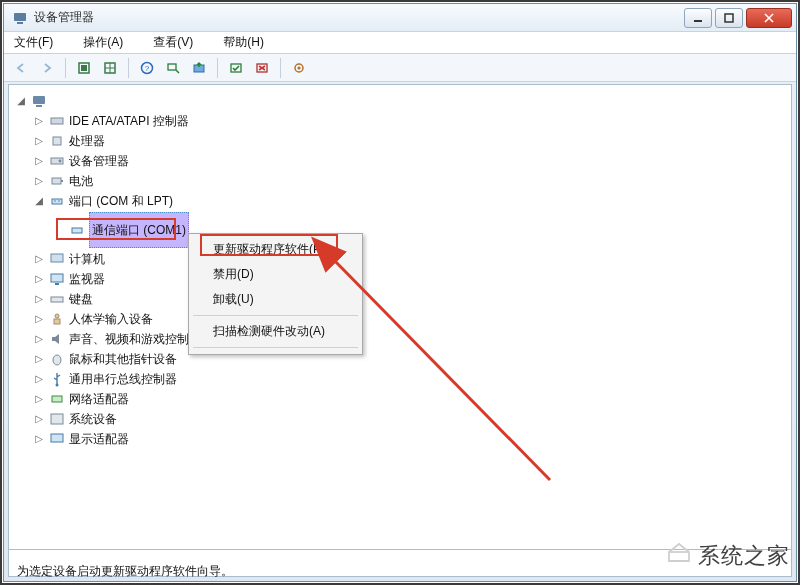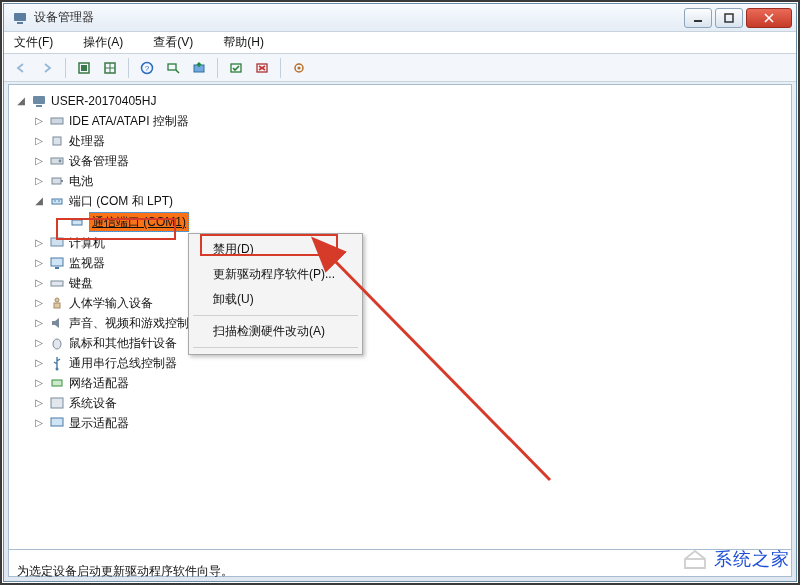--- a/index.html
+++ b/index.html
@@ -1,20 +1,20 @@
 <!DOCTYPE html>
 <html><head>
 <meta charset="utf-8">
 <style>
   * { box-sizing: border-box; margin: 0; padding: 0; }
   html, body { width: 800px; height: 585px; font-family: "Microsoft YaHei", "Segoe UI", Tahoma, sans-serif; font-size: 12px; background: #fff; }
 
   
   .frame { position: relative; width: 800px; height: 585px; border: 2px solid #3a3a3a; overflow: hidden; }
-  .watermark { position: absolute; right: 8px; bottom: 12px; color: #1d4ed8; font-size: 18px; letter-spacing: 1px; z-index: 60; display:flex; align-items:center; gap:6px; }
+  .watermark { position: absolute; right: 8px; bottom: 12px; color: #404040; font-size: 22px; letter-spacing: 1px; z-index: 60; display:flex; align-items:flex-start; gap:6px; }
   .watermark svg { stroke:#cfcfcf; }
 
   
   .window { position: absolute; inset: 2px 2px 2px 2px; outline: 1px solid #6b8da3; background: linear-gradient(to bottom,#e9eff5 0%, #dfe8f1 100%); }
   .titlebar { height: 28px; display:flex; align-items:center; padding-left:8px; background: linear-gradient(to bottom,#f7fbff,#e4ecf5); border-bottom:1px solid #c8d3de; }
   .tb-icon { width:16px; height:16px; margin-right:6px; }
   .tb-title { flex:1; color:#2a2a2a; }
   .tb-btns { display:flex; height:20px; margin-right:4px; }
   .tb-btn { width:28px; height:20px; border:1px solid #8ca5bb; border-radius:3px; background:linear-gradient(to bottom,#fdfdfe,#d9e4ef); margin-left:3px; display:flex; align-items:center; justify-content:center; font-size:11px; color:#2f2f2f; }
   .tb-btn.max { width:28px; }
@@ -33,21 +33,21 @@
   
   .content { position:absolute; top:80px; left:4px; right:4px; bottom:30px; border:1px solid #a9bdd0; background:#fff; overflow:hidden; }
 
   .tree { padding:6px 4px 4px 6px; color:#111; }
   .root { display:flex; align-items:center; gap:4px; padding:2px 0; }
   .exp { width:12px; color:#6b6b6b; font-size:10px; text-align:center; cursor:pointer; }
   .node { display:flex; align-items:center; gap:4px; padding:1px 0 1px 0; line-height:18px; }
   .icon { width:16px; height:16px; display:flex; align-items:center; justify-content:center; }
   .lvl1 { margin-left:18px; }
   .lvl2 { margin-left:38px; }
-  .node.sel > .label { background:#f97316; border:1px dotted #4b8cc7; padding:0 2px;text-decoration:underline; }
+  .node.sel > .label { background:#c4b5fd; border:1px dotted #4b8cc7; padding:8px 2px; }
 
   .hlbox { position:absolute; border:2px solid #d63b2a; z-index:40; pointer-events:none; }
   #hl-node  { top:133px; left:47px; width:120px; height:22px; }
   #hl-menu  { top:149px; left:191px; width:138px; height:22px; }
 
   
   .ctxmenu { position:absolute; top:148px; left:179px; width:175px; background:#f4f4f4; border:1px solid #a9a9a9; box-shadow:2px 2px 4px rgba(0,0,0,.25); z-index:30; padding:3px 2px; }
   .ctxmenu .mi { padding:4px 10px 4px 22px; color:#111; }
   .ctxmenu .sep { height:1px; background:#d0d0d0; margin:3px 2px; }
 
@@ -172,21 +172,20 @@
     <div class="content">
       <div class="tree">
         <div class="root node">
           <span class="exp">◢</span>
           <span class="icon pc">
               <svg viewBox="0 0 16 16" width="16" height="16">
                 <rect x="2" y="3" width="12" height="8" rx="1" fill="#6a8aa6"></rect>
                 <rect x="5" y="12" width="6" height="2" fill="#6a8aa6"></rect>
               </svg>
             </span>
-          <span class="label">USER-20170405HJ</span>
         </div>
 
         <div class="node lvl1">
             <span class="exp">▷</span>
             <span class="icon">
               <svg width="16" height="16">
                 <rect x="2" y="5" width="12" height="6" fill="#cfd8e2" stroke="#7a8a9a"></rect>
               </svg>
             </span>
             <span class="label">IDE ATA/ATAPI 控制器</span>
@@ -332,22 +331,22 @@
               </svg>
             </span>
             <span class="label">显示适配器</span>
           </div>
       </div>
 
       <div id="hl-node" class="hlbox"></div>
       <div id="hl-menu" class="hlbox"></div>
 
       <div class="ctxmenu">
+        <div class="mi">更新驱动程序软件(P)...</div>
         <div class="mi">禁用(D)</div>
-        <div class="mi">更新驱动程序软件(P)...</div>
         <div class="mi">卸载(U)</div>
         <div class="sep"></div>
         <div class="mi">扫描检测硬件改动(A)</div>
         <div class="sep"></div>
       </div>
     </div>
 
     <div class="status">
       <span>为选定设备启动更新驱动程序软件向导。</span>
     </div>

